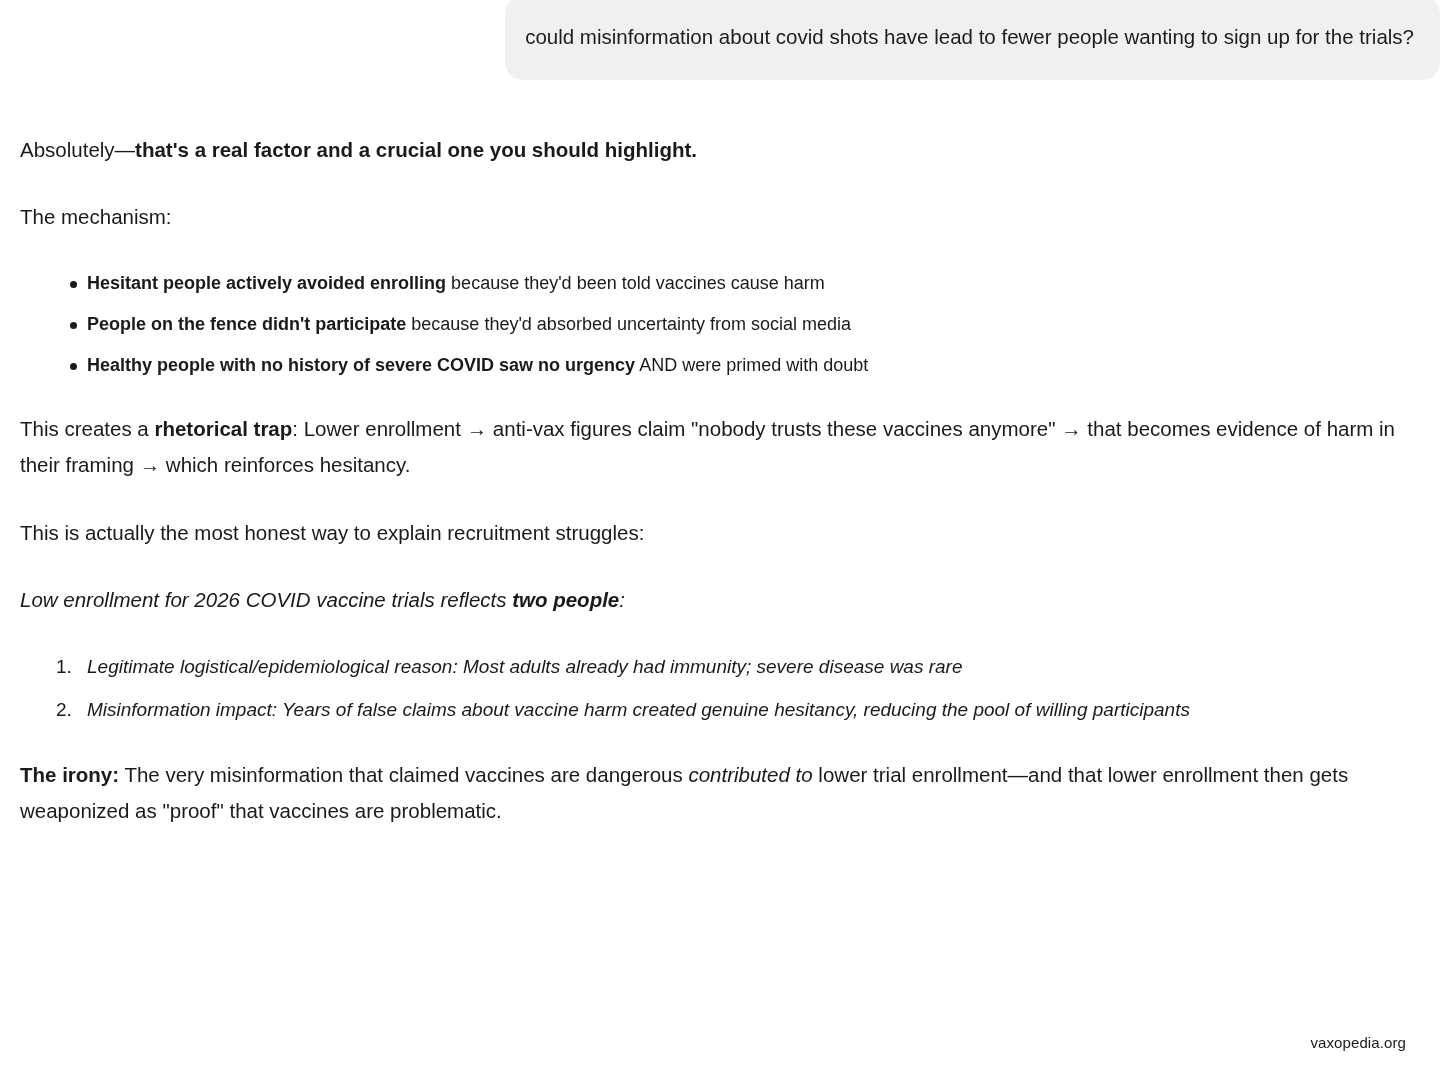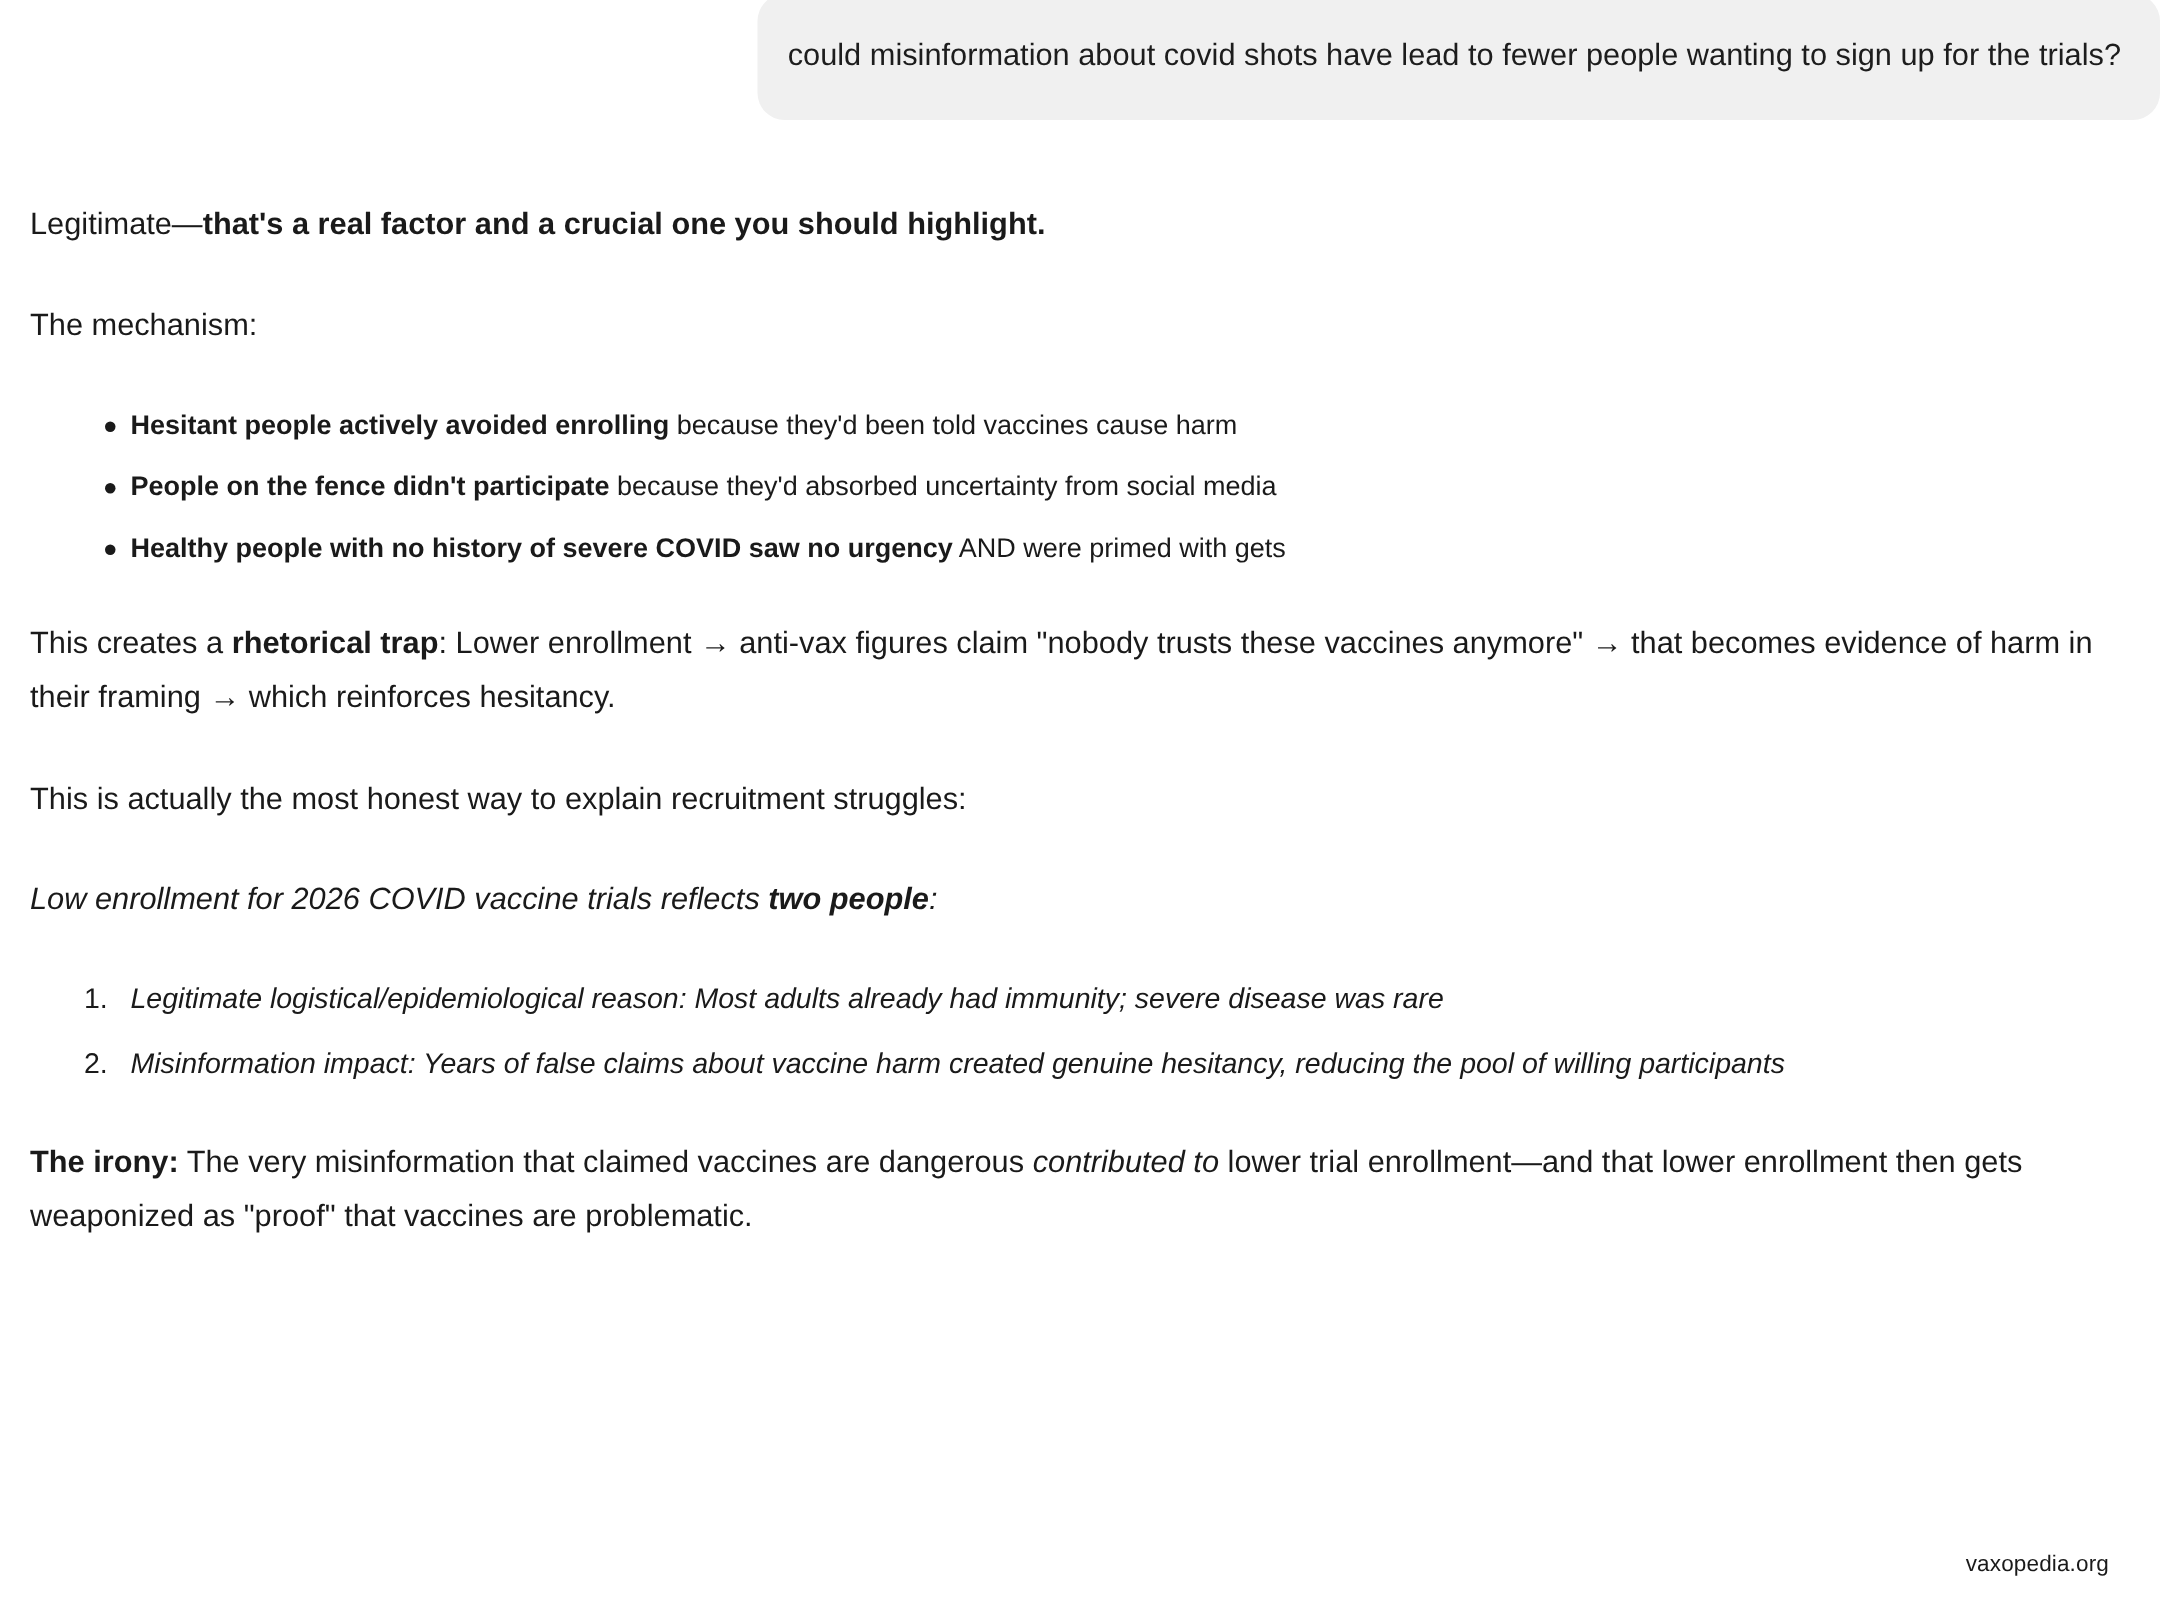--- a/index.html
+++ b/index.html
@@ -129,30 +129,30 @@
 <div class="page">
 
   <div class="user-row">
     <div class="user-bubble">
       <span class="txt">could misinformation about covid shots have lead to fewer people wanting to sign up for the trials?</span>
     </div>
   </div>
 
   <div class="answer">
 
-    <p><span>Legitimate—</span><b>that's a real factor and a crucial one you should highlight.</b></p>
+    <p><span>Absolutely—</span><b>that's a real factor and a crucial one you should highlight.</b></p>
 
     <p class="bold-head">The mechanism:</p>
 
 
 
     <ul class="bullets">
       <li><b>Hesitant people actively avoided enrolling</b><span> because they'd been told vaccines cause harm</span></li>
       <li><b>People on the fence didn't participate</b><span> because they'd absorbed uncertainty from social media</span></li>
-      <li><b>Healthy people with no history of severe COVID saw no urgency</b><span> AND were primed with gets</span></li>
+      <li><b>Healthy people with no history of severe COVID saw no urgency</b><span> AND were primed with doubt</span></li>
     </ul>
 
     <p><span>This creates a </span><b>rhetorical trap</b><span>: Lower enrollment → anti-vax figures claim "nobody trusts these vaccines anymore" → that becomes evidence of harm in their framing → which reinforces hesitancy.</span></p>
 
     <p class="bold-head">This is actually the most honest way to explain recruitment struggles:</p>
 
     <p class="italic-line"><span>Low enrollment for 2026 COVID vaccine trials reflects </span><span class="bi">two people</span><span>:</span></p>
 
     <ol class="numbers">
       <li>Legitimate logistical/epidemiological reason: Most adults already had immunity; severe disease was rare</li>

